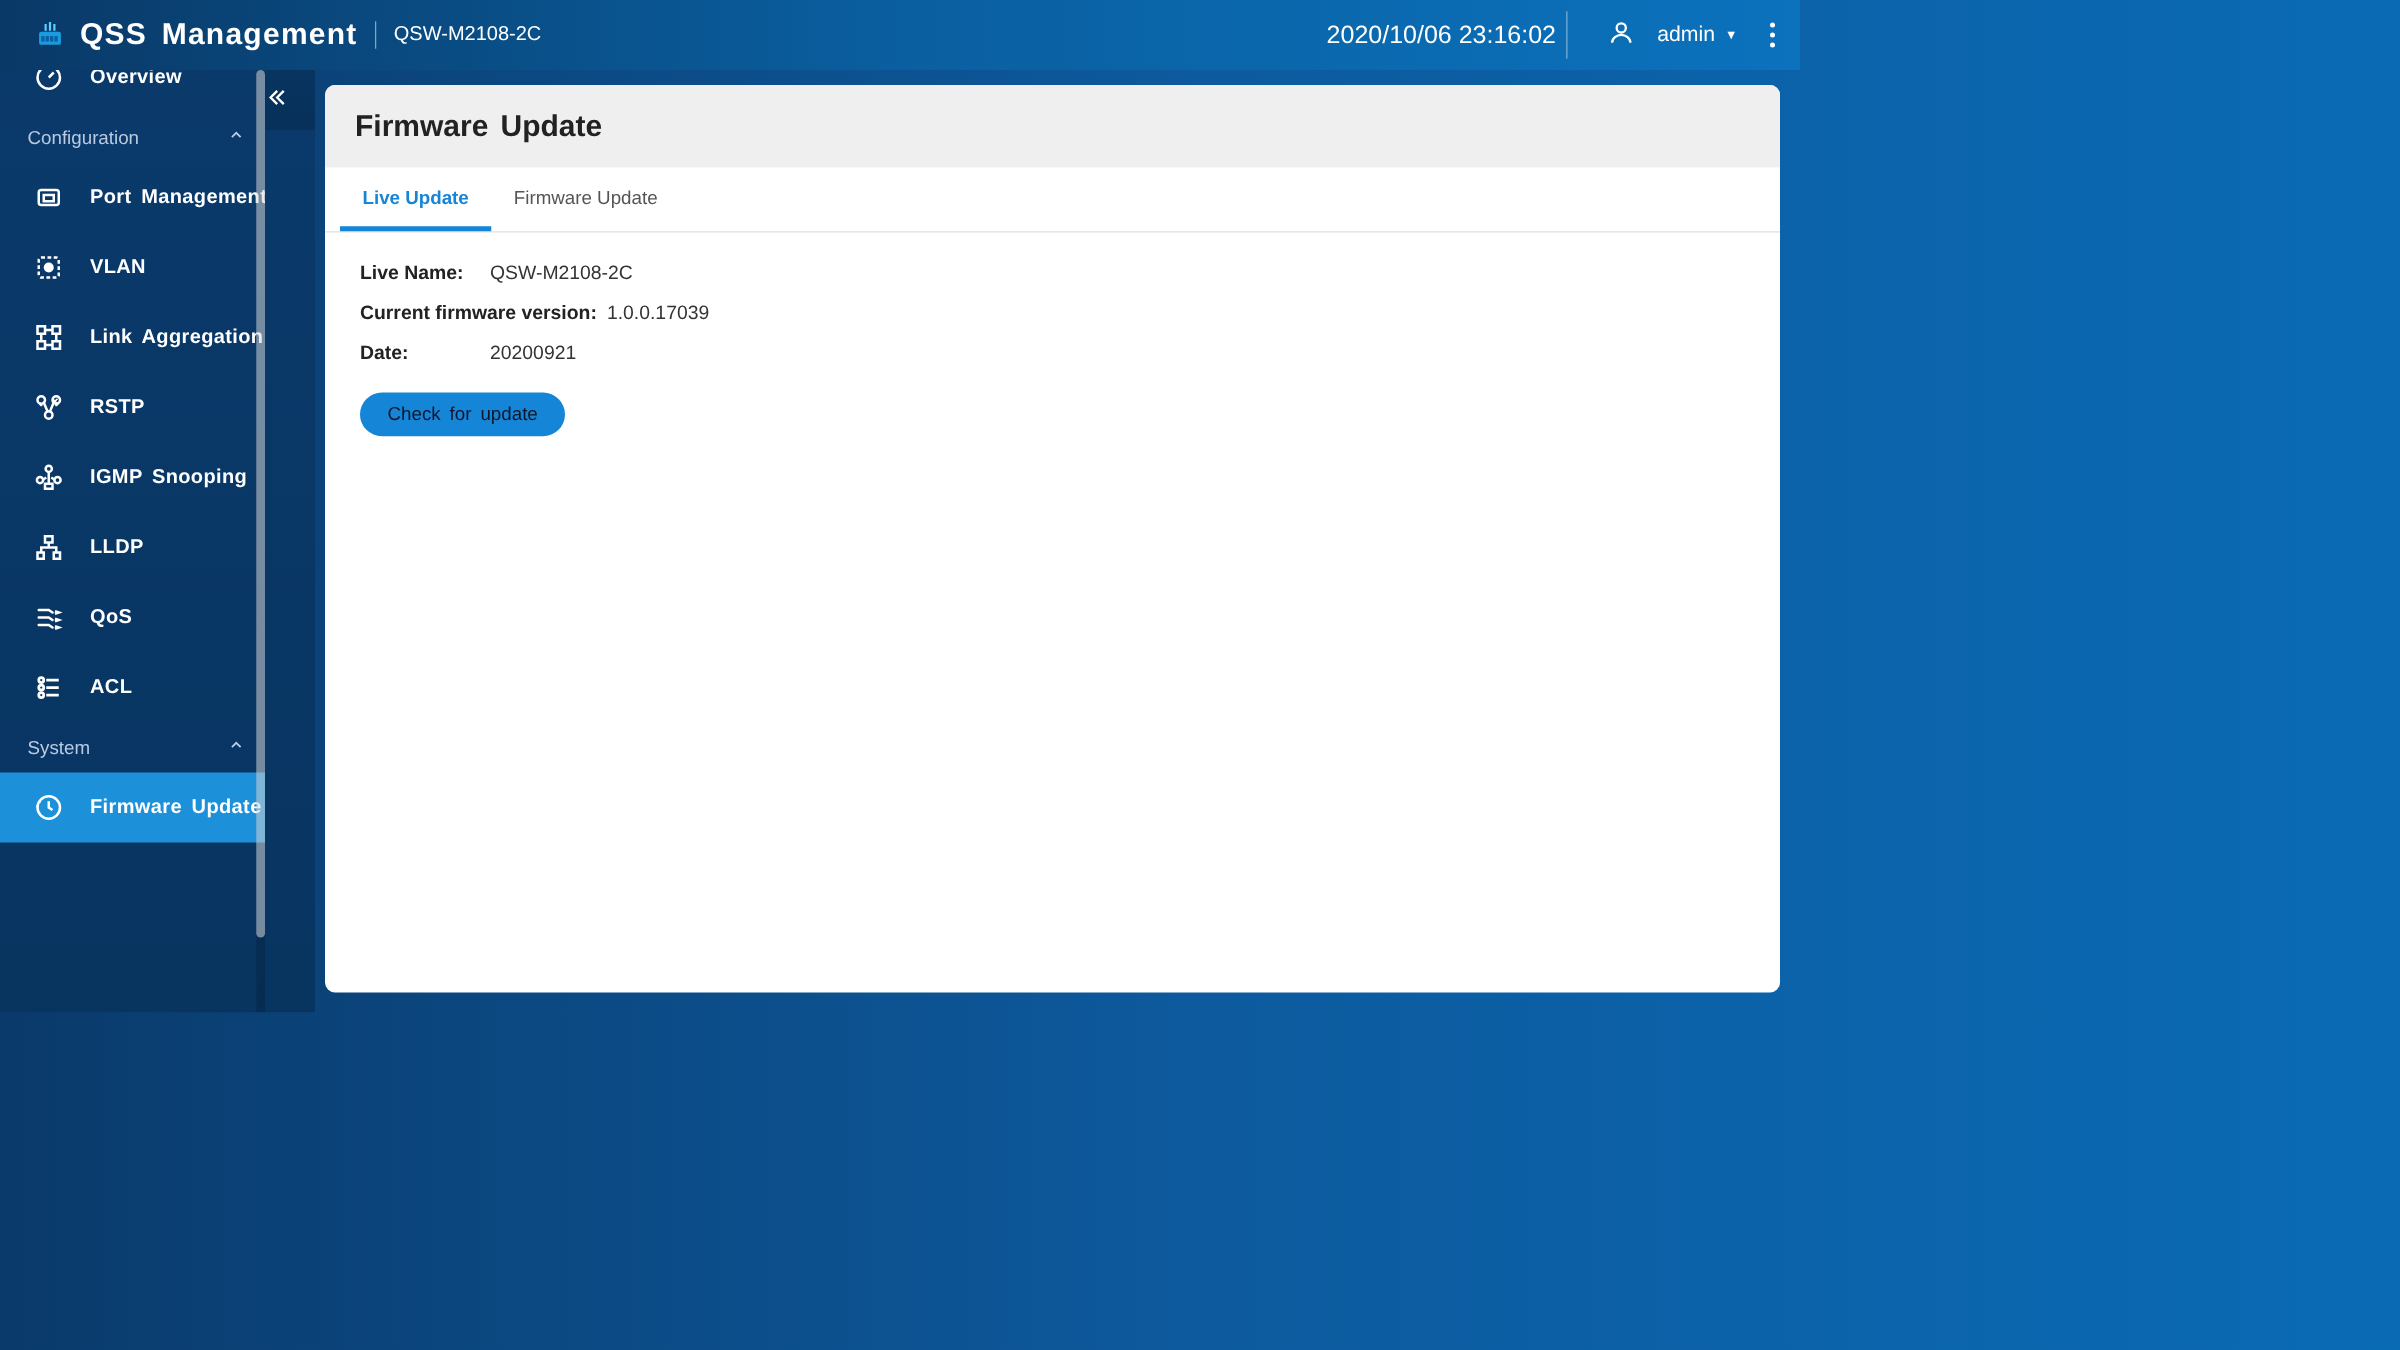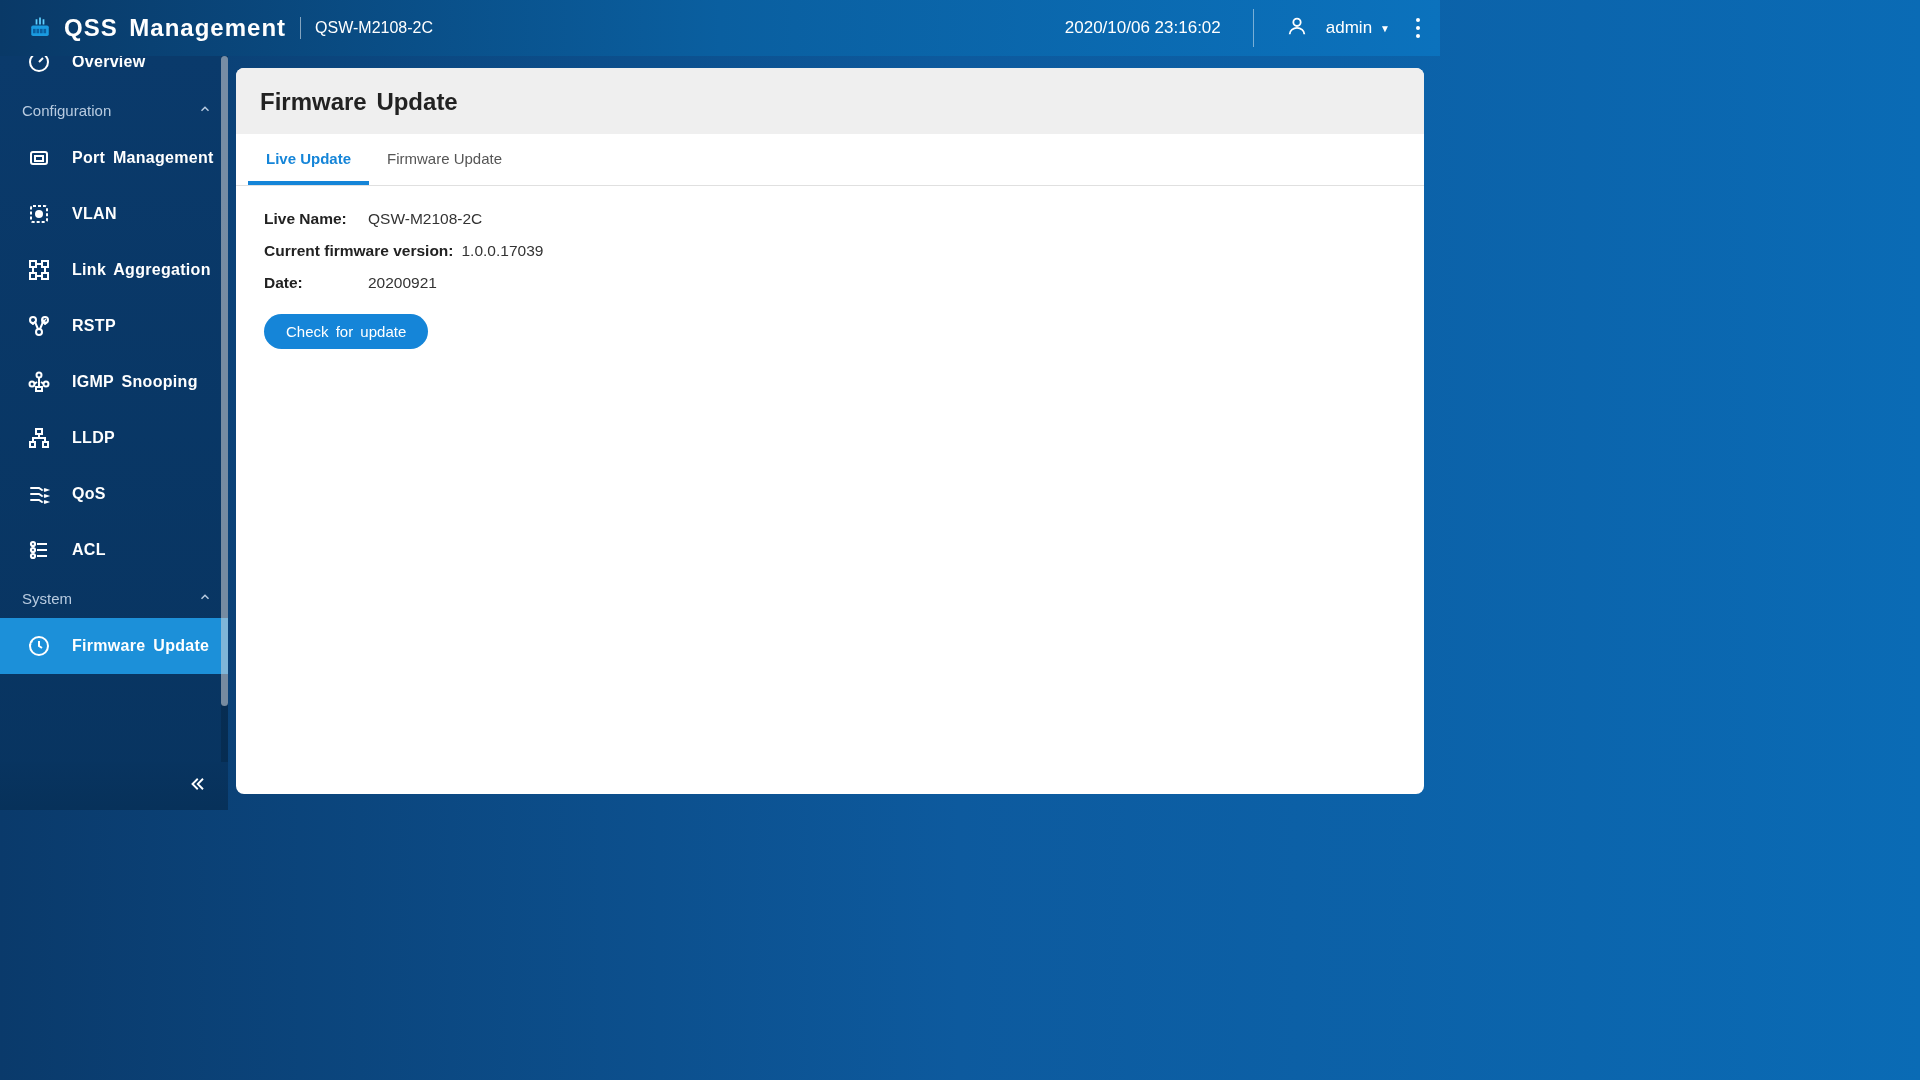--- a/index.html
+++ b/index.html
@@ -42,22 +42,22 @@
 .model-name {
   font-size: 16px;
   font-weight: 400;
 }
 .header-right {
   margin-left: auto;
   display: flex;
   align-items: center;
 }
 .datetime {
-  font-size: 17px;
-  margin-right: 32px;
+  font-size: 20px;
+  margin-right: 8px;
   text-align: center;
 }
 .user-section {
   display: flex;
   align-items: center;
   border-left: 1px solid rgba(255,255,255,0.45);
   padding-left: 32px;
   height: 38px;
 }
 .user-icon svg { width: 22px; height: 22px; }
@@ -71,24 +71,23 @@
   cursor: pointer;
 }
 .more-icon span {
   width: 4px; height: 4px; background: #fff; border-radius: 50%;
 }
 .main {
   display: flex;
   height: calc(100% - 56px);
 }
 .sidebar {
-  width: 228px;
+  width: 252px;
   background: linear-gradient(to bottom, #0a3a6b 0%, #083460 100%);
   display: flex;
-  flex-direction: column;
   position: relative;
 }
 .sidebar-scroll {
   flex: 1;
   overflow: hidden;
   position: relative;
 }
 .sidebar-inner {
   position: relative;
   top: -22px;
@@ -211,21 +210,21 @@
   font-weight: 700;
   min-width: 96px;
   margin-right: 8px;
 }
 .info-row:nth-child(2) .info-label { min-width: 178px; }
 .info-row:nth-child(4) .info-label { min-width: 112px; }
 .info-value { color: #333; }
 .check-btn {
   margin-top: 8px;
   background: #1585d8;
-  color: #ffffff;
+  color: #0f172a;
   border: none;
   border-radius: 18px;
   padding: 9px 22px;
   font-size: 15px;
   cursor: pointer;
   word-spacing: 3px;
 }
 </style>
 </head>
 <body>

